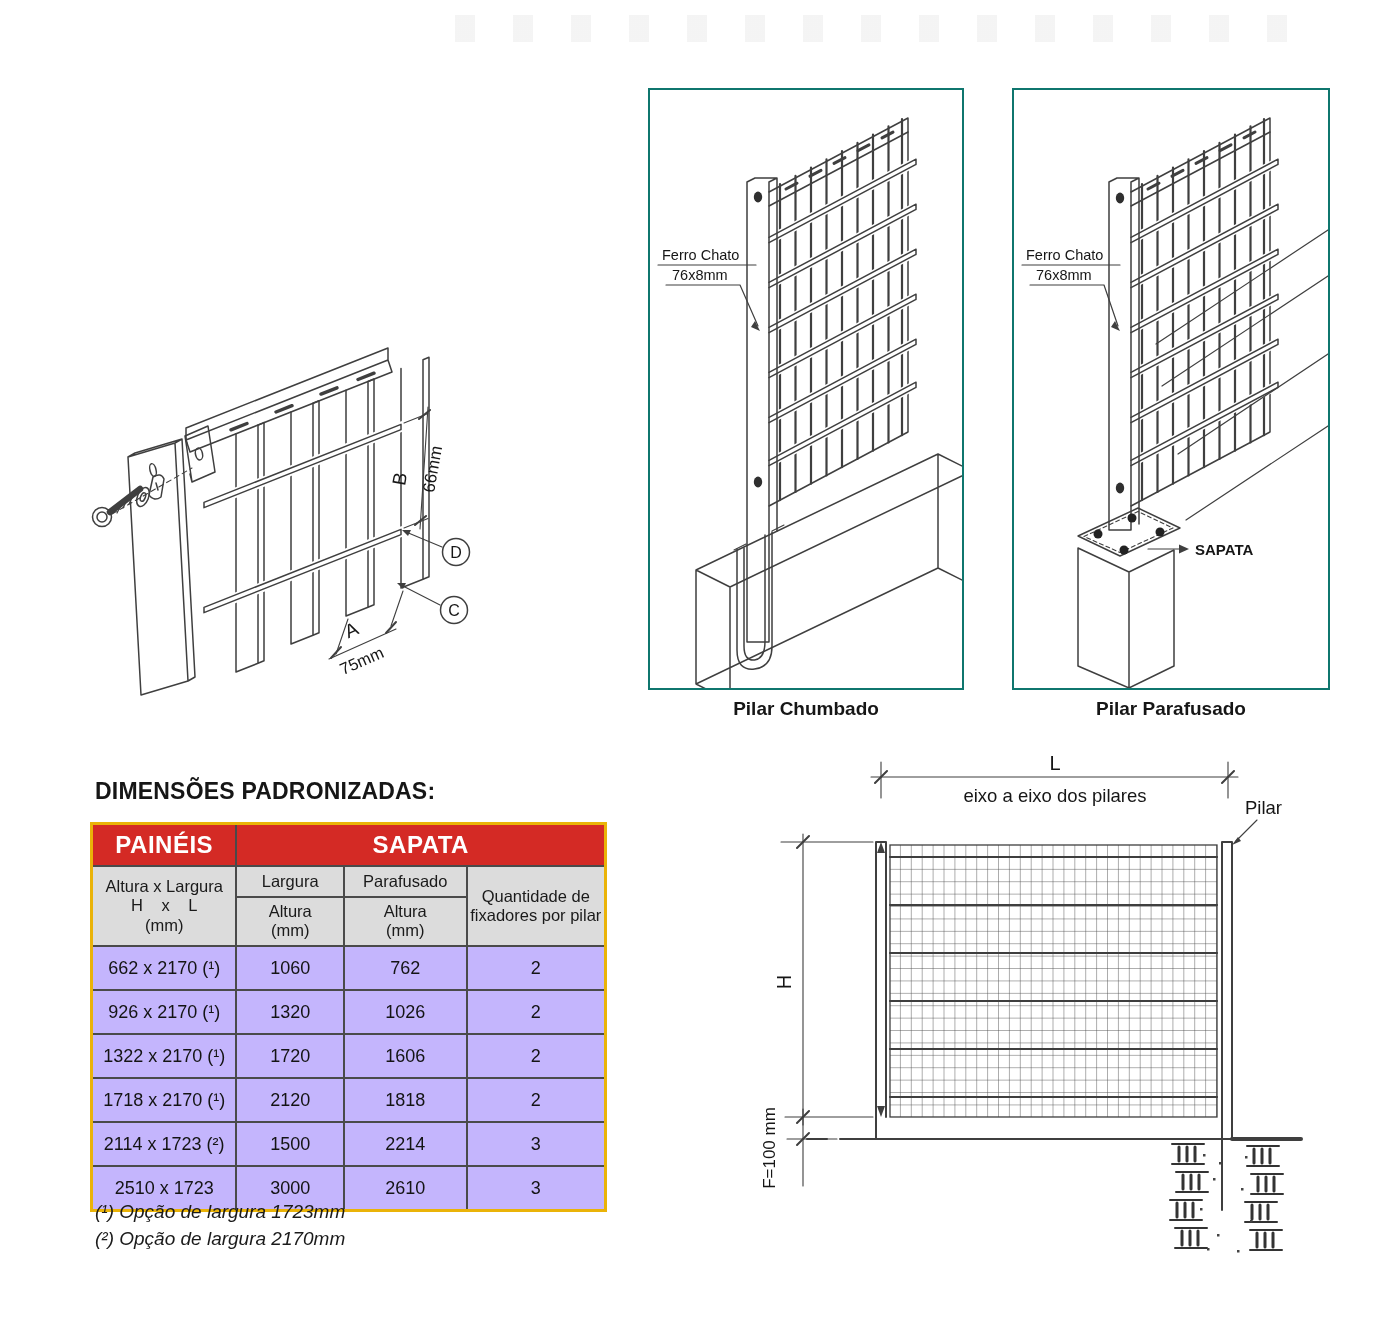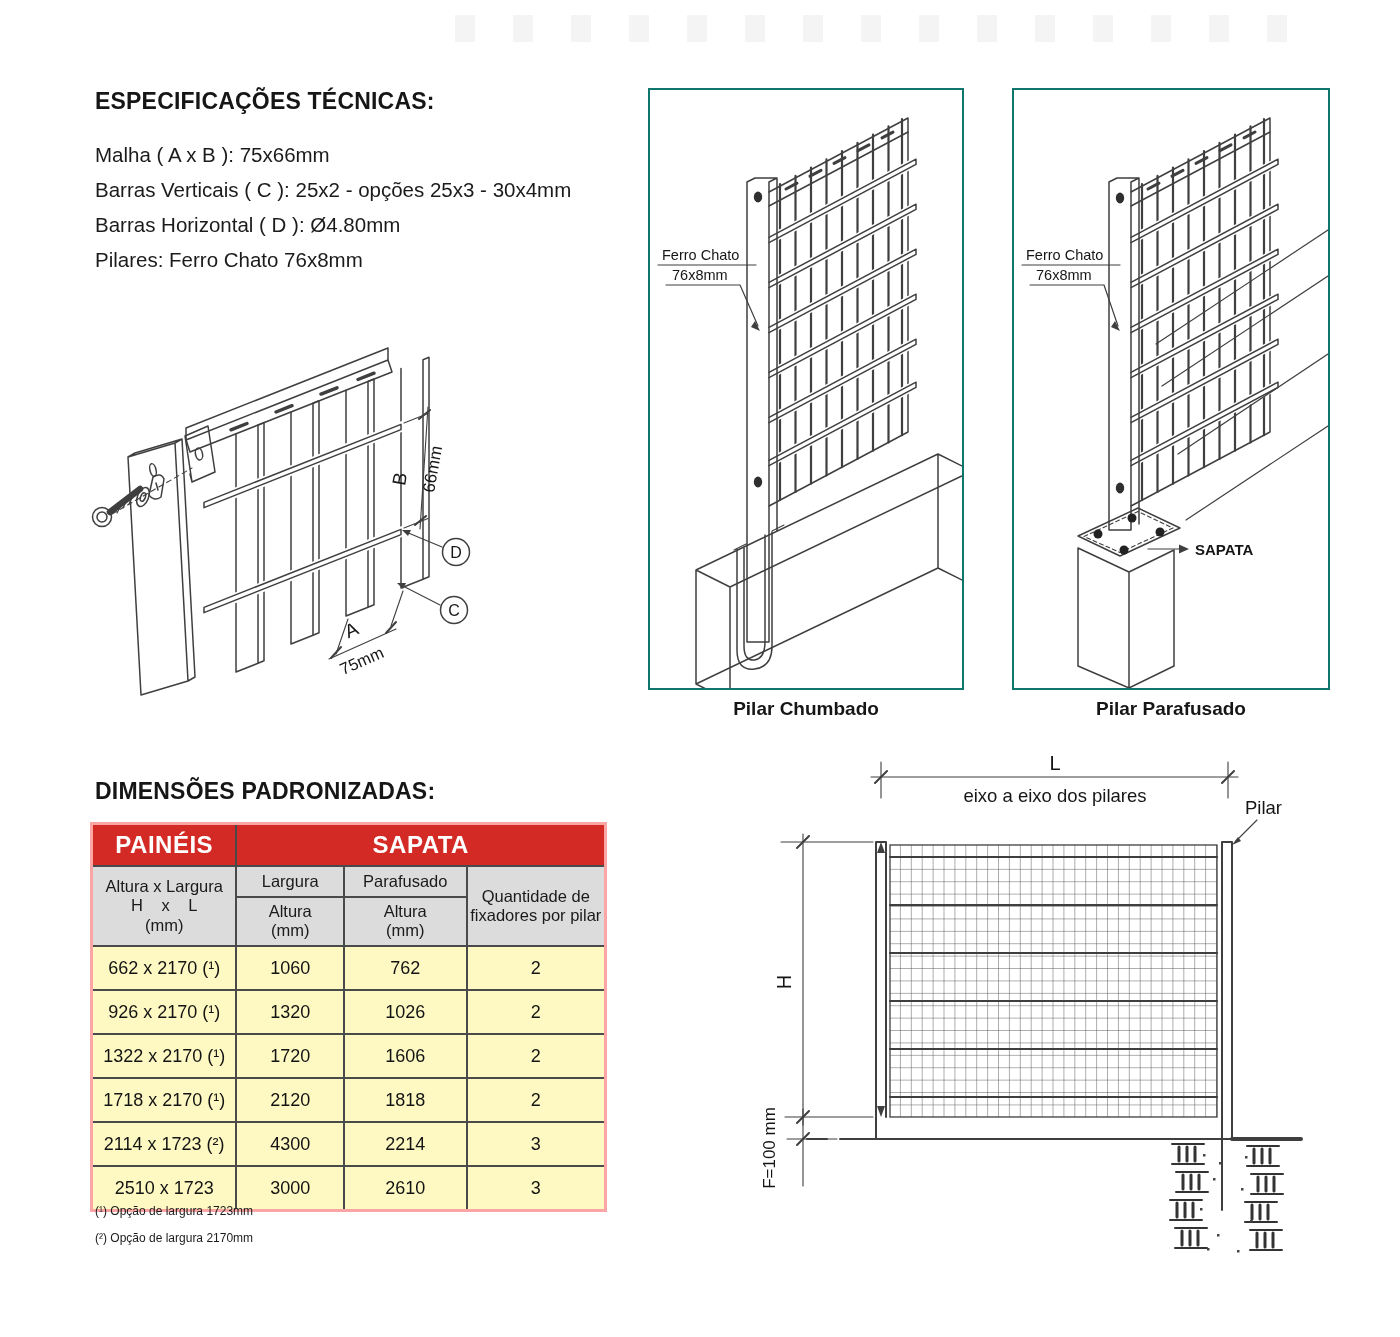--- a/index.html
+++ b/index.html
@@ -4,45 +4,37 @@
 <style>
   html,body{margin:0;padding:0;background:#fff;}
   .canvas{position:relative;width:1400px;height:1337px;background:#ffffff;
           font-family:"Liberation Sans",sans-serif;color:#111;overflow:hidden;}
   .abs{position:absolute;}
   .remnant{background:repeating-linear-gradient(90deg,#f3f3f3 0 20px,#ffffff 20px 58px);}
   .specs-heading,.dims-heading{font-size:23px;font-weight:bold;letter-spacing:.2px;color:#161616;}
   .spec-line{font-size:20.5px;line-height:35px;color:#1b1b1b;}
   .pilar-box{border:2px solid #0f766e;background:#fff;}
   .caption{font-size:19px;font-weight:bold;text-align:center;color:#161616;}
-  table.dims{border-collapse:collapse;border:3px solid #fca5a5;table-layout:fixed;background:#fef9c3;padding-left:39px;}
+  table.dims{border-collapse:collapse;border:3px solid #eab308;table-layout:fixed;background:#c4b5fd;padding-left:39px;}
   table.dims td{border:2px solid #4a4a4a;text-align:center;vertical-align:middle;padding:0 2px;}
   td.red{color:#fff;font-size:24px;font-weight:bold;height:40px;letter-spacing:.5px;}
   td.gray{font-size:16.5px;line-height:1.18;color:#1a1a1a;}
   .hxl{word-spacing:14px;}
   tr.data td{font-size:18px;height:42px;color:#141414;}
-  .footnote{font-size:12px;line-height:27px;color:#1b1b1b;}
+  .footnote{font-size:19px;line-height:27px;color:#1b1b1b;font-style:italic;}
   svg{display:block;}
   svg text{fill:#161616;stroke:none;font-family:"Liberation Sans",sans-serif;}
 </style>
 </head>
 <body>
 
 <div class="canvas">
 
   <div class="abs remnant" style="left:455px;top:15px;width:850px;height:27px;opacity:.9"></div>
 
-  <div class="abs" style="left:95px;top:88px;width:560px">
-    <div class="specs-heading">ESPECIFICAÇÕES TÉCNICAS:</div>
-    <div style="height:22px"></div>
-    <div class="spec-line">Malha ( A x B ): 75x66mm</div>
-    <div class="spec-line">Barras Verticais ( C ): 25x2 - opções 25x3 - 30x4mm</div>
-    <div class="spec-line">Barras Horizontal ( D ): Ø4.80mm</div>
-    <div class="spec-line">Pilares: Ferro Chato 76x8mm</div>
-  </div>
 
   <svg class="abs" style="left:86px;top:320px" width="420" height="400" viewBox="0 0 420 400">
     <g stroke="#3f3f3f" stroke-width="1.5" fill="none" stroke-linecap="round" stroke-linejoin="round">
 
       <path d="M42 137 L89 123 M42 137 L55 375 L102 361 L89 123 M89 123 L96 119 L109 357 L102 361 M42 137 L49 133 L96 119"></path>
       <ellipse cx="67" cy="150" rx="3" ry="6.5" transform="rotate(-14 67 150)"></ellipse>
 
       <g>
         <circle cx="16" cy="197" r="9.5"></circle>
           <circle cx="16" cy="197" r="5"></circle>
@@ -240,21 +232,21 @@
         <td>2</td>
       </tr>
       <tr class="data">
         <td>1718 x 2170 (¹)</td>
         <td>2120</td>
         <td>1818</td>
         <td>2</td>
       </tr>
       <tr class="data">
         <td>2114 x 1723 (²)</td>
-        <td>4300</td>
+        <td>1500</td>
         <td>2214</td>
         <td>3</td>
       </tr>
       <tr class="data">
         <td>2510 x 1723</td>
         <td>3000</td>
         <td>2610</td>
         <td>3</td>
       </tr>
     </tbody>

